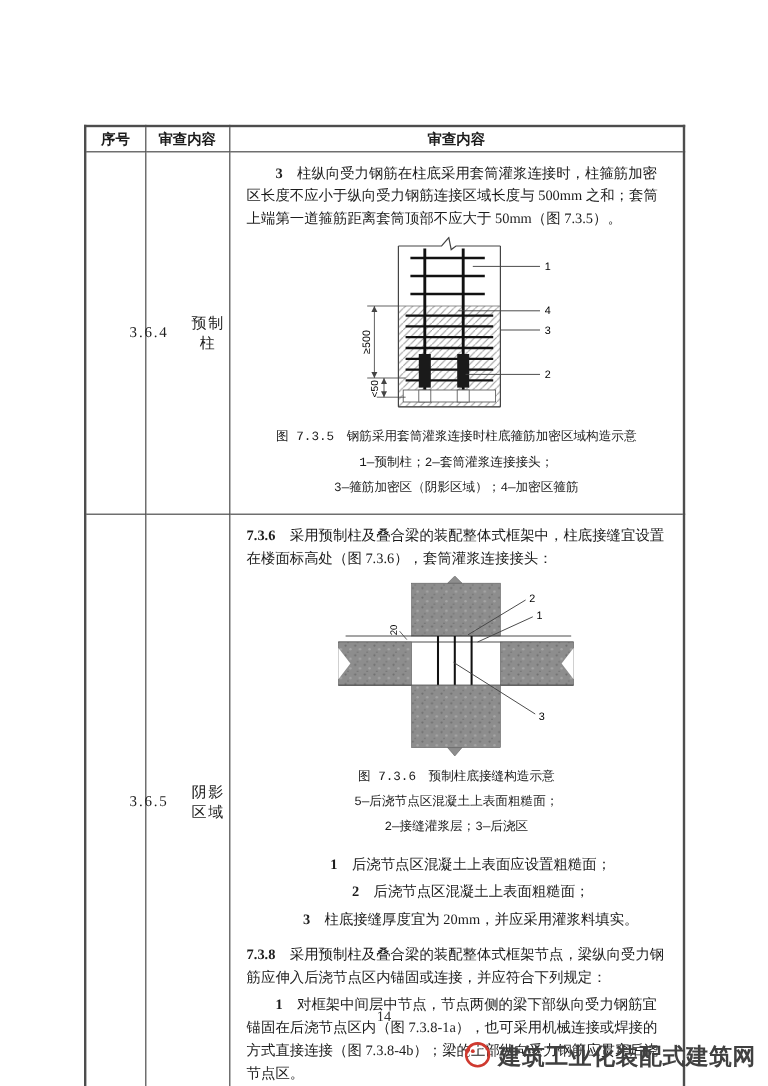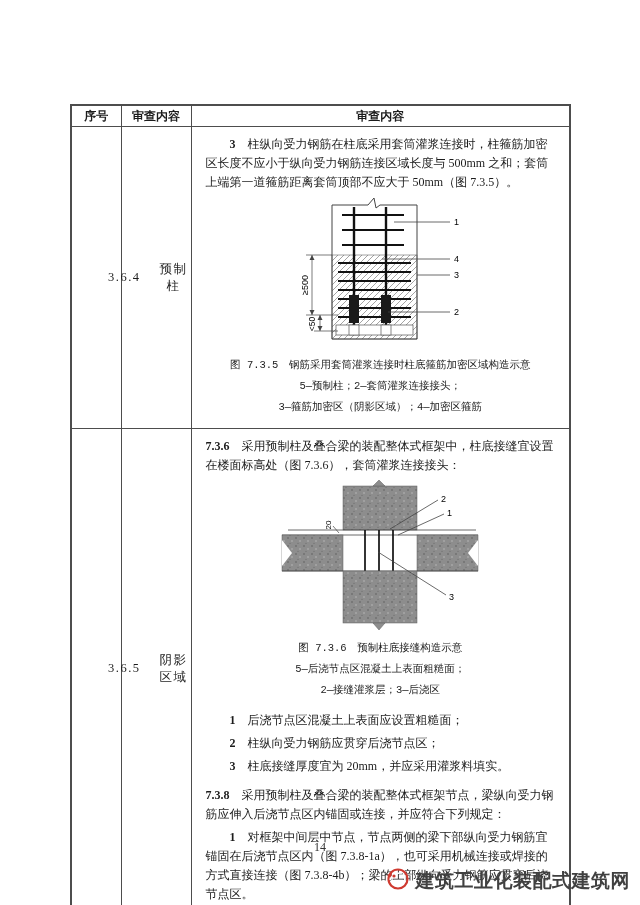--- a/index.html
+++ b/index.html
@@ -26,21 +26,21 @@
   .cell-content{
     vertical-align:top;padding:4px 10px 0 10px;
     font-size:12px;line-height:19px;
   }
   .cell-content p{margin:4px;}
   .para-indent{text-indent:24px;}
   .num{font-weight:bold;}
   .fig-wrap{text-align:center;margin:5px 0 3px 0;}
   .fig-caption{font-size:10.5px;line-height:17px;text-align:center;margin:0;font-family:Liberation Mono, monospace;}
   .caption-block{margin-bottom:12px;}
-  .list-block{margin:8px 0 10px 0;}
+  .list-block{margin:8px 0 10px 0;text-align:center;}
   .row1-height{height:281px;}
   .row2-height{height:416px;}
   .page-number{
     position:absolute;left:0;right:0;top:840px;text-align:center;
     font-size:12px;color:#333;
   }
   .footer-logo{
     position:absolute;right:10px;top:864px;height:34px;
     display:flex;align-items:center;gap:6px;
   }
@@ -127,21 +127,21 @@
           <text x="172" y="65" font-size="9">4</text>
           <line x1="135" y1="78" x2="168" y2="78" stroke="#444" stroke-width="0.8"></line>
           <text x="172" y="81" font-size="9">3</text>
           <line x1="106" y1="115" x2="168" y2="115" stroke="#444" stroke-width="0.8"></line>
           <text x="172" y="118" font-size="9">2</text>
         </svg>
       </div>
 
       <div class="caption-block">
         <p class="fig-caption">图 7.3.5　钢筋采用套筒灌浆连接时柱底箍筋加密区域构造示意</p>
-        <p class="fig-caption">5—预制柱；2—套筒灌浆连接接头；</p>
+        <p class="fig-caption">1—预制柱；2—套筒灌浆连接接头；</p>
         <p class="fig-caption">3—箍筋加密区（阴影区域）；4—加密区箍筋</p>
       </div>
     </td>
   </tr>
 
   <tr class="row2-height">
     <td class="cell-no">3.6.5</td>
     <td class="cell-item">阴影区域</td>
     <td class="cell-content">
       <p><b class="num">7.3.6</b>　<span>采用预制柱及叠合梁的装配整体式框架中，柱底接缝宜设置在楼面标高处（图 7.3.6），套筒灌浆连接接头：</span></p>
@@ -191,21 +191,21 @@
       </div>
 
       <div class="caption-block">
         <p class="fig-caption">图 7.3.6　预制柱底接缝构造示意</p>
         <p class="fig-caption">5—后浇节点区混凝土上表面粗糙面；</p>
         <p class="fig-caption">2—接缝灌浆层；3—后浇区</p>
       </div>
 
       <div class="list-block">
         <p class="para-indent"><b class="num">1</b>　<span>后浇节点区混凝土上表面应设置粗糙面；</span></p>
-        <p class="para-indent"><b class="num">2</b>　<span>柱纵向受力钢筋应贯穿后浇节点区；</span></p>
+        <p class="para-indent"><b class="num">2</b>　<span>后浇节点区混凝土上表面粗糙面；</span></p>
         <p class="para-indent"><b class="num">3</b>　<span>柱底接缝厚度宜为 20mm，并应采用灌浆料填实。</span></p>
       </div>
 
       <p><b class="num">7.3.8</b>　<span>采用预制柱及叠合梁的装配整体式框架节点，梁纵向受力钢筋应伸入后浇节点区内锚固或连接，并应符合下列规定：</span></p>
       <p class="para-indent"><b class="num">1</b>　<span>对框架中间层中节点，节点两侧的梁下部纵向受力钢筋宜锚固在后浇节点区内（图 7.3.8-1a），也可采用机械连接或焊接的方式直接连接（图 7.3.8-4b）；梁的上部纵向受力钢筋应贯穿后浇节点区。</span></p>
     </td>
   </tr>
 </tbody>
   </table>
 

